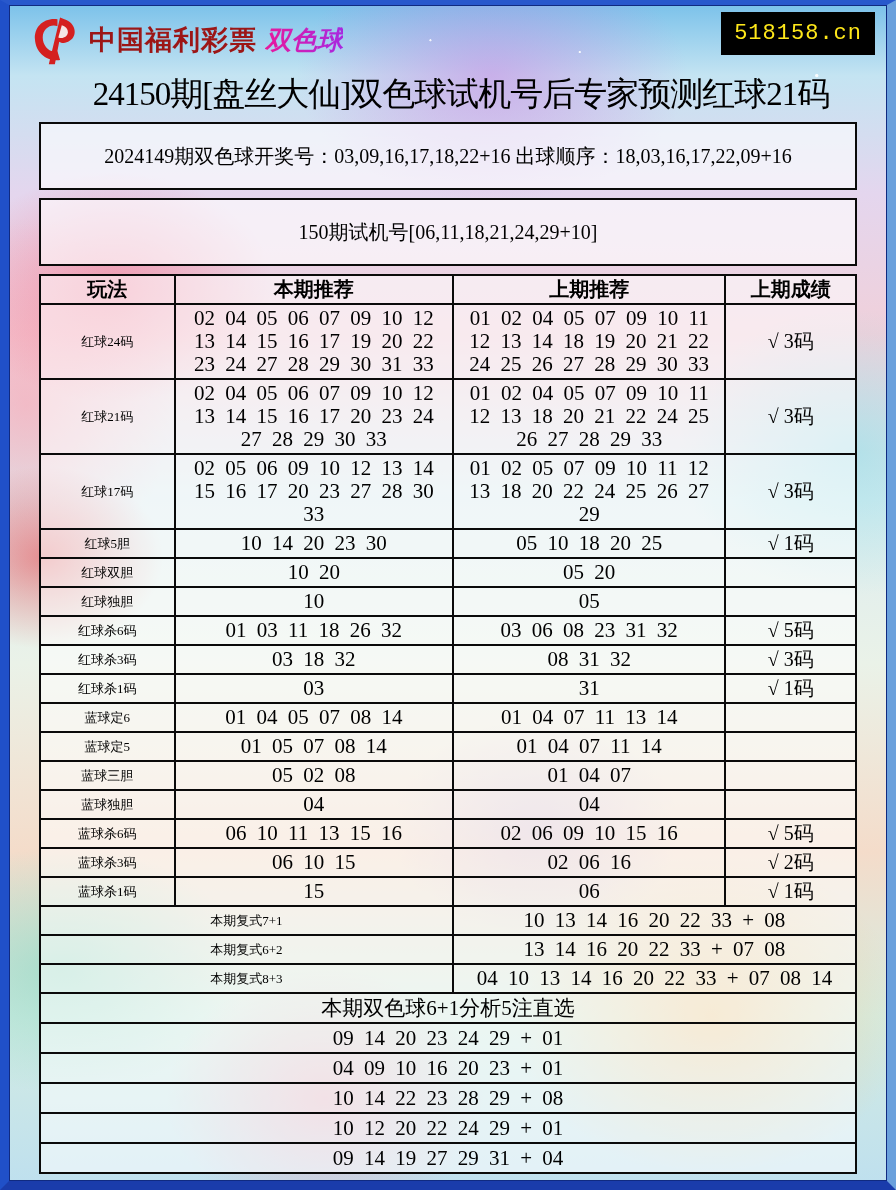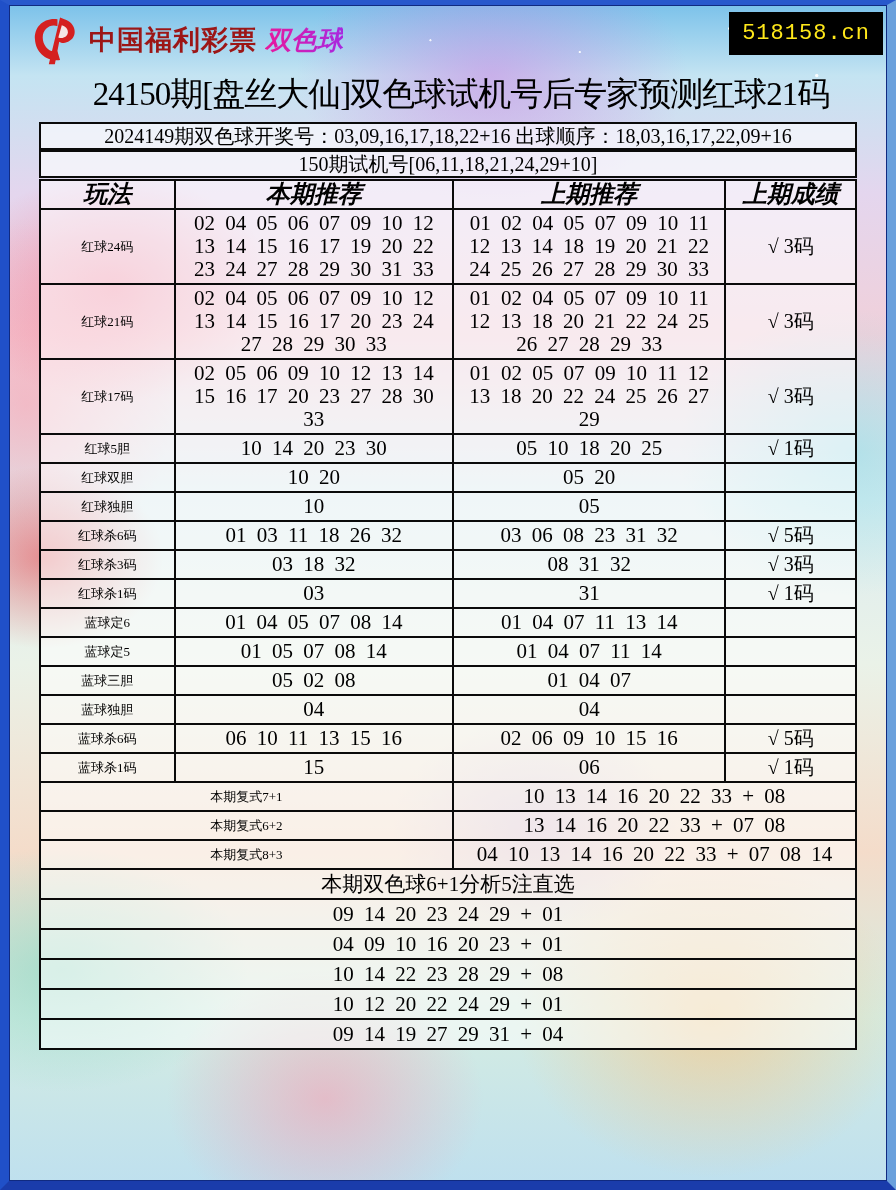--- a/index.html
+++ b/index.html
@@ -39,40 +39,40 @@
   
   .header { position: relative; height: 64px; padding: 9px 16px 0 18px; }
   .logo-row { display: flex; align-items: center; gap: 8px; }
   .logo-mark { width: 54px; height: 52px; flex: 0 0 auto; }
   .logo-text { font-size: 27px; font-weight: bold; color: #9c1616;
                font-family: "Liberation Sans", sans-serif; letter-spacing: 1px; }
   .logo-accent { font-size: 26px; font-weight: bold; font-style: italic;
                  font-family: "Liberation Sans", sans-serif;
                  background: linear-gradient(90deg, #e8189c, #a828e0);
                  -webkit-background-clip: text; background-clip: text; color: transparent; }
-  .badge { position: absolute; top: 7px; right: 4px; background: #000;
+  .badge { position: absolute; top: 7px; right: 12px; background: #000;
            color: #ffe81a; font-size: 22px; padding: 9px 13px;
            font-family: "Liberation Mono", monospace; letter-spacing: 1px; }
 
   
   .title { text-align: center; white-space: nowrap; color: #000;
            font-size: 33px; letter-spacing: -1px; margin: 3px 0 5px 0; padding-left: 26px; }
 
   
   .content { margin: 0 30px; }
   .info-box { border: 2px solid #0a0a0a; background: rgba(255,255,255,0.62);
               text-align: center; font-size: 20px; line-height: 24px;
-              padding: 0 2px; margin-bottom: 0; color: #000; }
+              padding: 20px 2px; margin-bottom: 8px; color: #000; }
 
   
   table { width: 100%; border-collapse: collapse; table-layout: fixed; margin-top: 1px; }
   td, th { border: 2px solid #0a0a0a; background: rgba(255,255,255,0.55);
            text-align: center; vertical-align: middle; color: #000;
            padding: 2px 4px; line-height: 23px; height: 28px; }
-  th { font-size: 24px; font-weight: bold; font-style: italic; }
+  th { font-size: 20px; font-weight: bold; }
   td.lbl { font-size: 13px; }
   td.num { font-size: 21px; word-spacing: 5px; }
   td.res { font-size: 20px; margin-left: 48px; }
   td.full { font-size: 21px; word-spacing: 5px; height: 30px; }
   col.c1 { width: 16.5%; } col.c2 { width: 34.1%; }
   col.c3 { width: 33.4%; } col.c4 { width: 16%; }
 </style>
 </head>
 <body>
 
@@ -191,20 +191,26 @@
         <td class="num">04</td>
         <td class="res"></td>
       </tr>
       <tr>
         <td class="lbl">蓝球杀6码</td>
         <td class="num">06 10 11 13 15 16</td>
         <td class="num">02 06 09 10 15 16</td>
         <td class="res">√ 5码</td>
       </tr>
       <tr>
+        <td class="lbl">蓝球杀3码</td>
+        <td class="num">06 10 15</td>
+        <td class="num">02 06 16</td>
+        <td class="res">√ 2码</td>
+      </tr>
+      <tr>
         <td class="lbl">蓝球杀1码</td>
         <td class="num">15</td>
         <td class="num">06</td>
         <td class="res">√ 1码</td>
       </tr>
 
       <tr>
         <td colspan="2" class="lbl">本期复式7+1</td>
         <td colspan="2" class="num">10 13 14 16 20 22 33 + 08</td>
       </tr>

